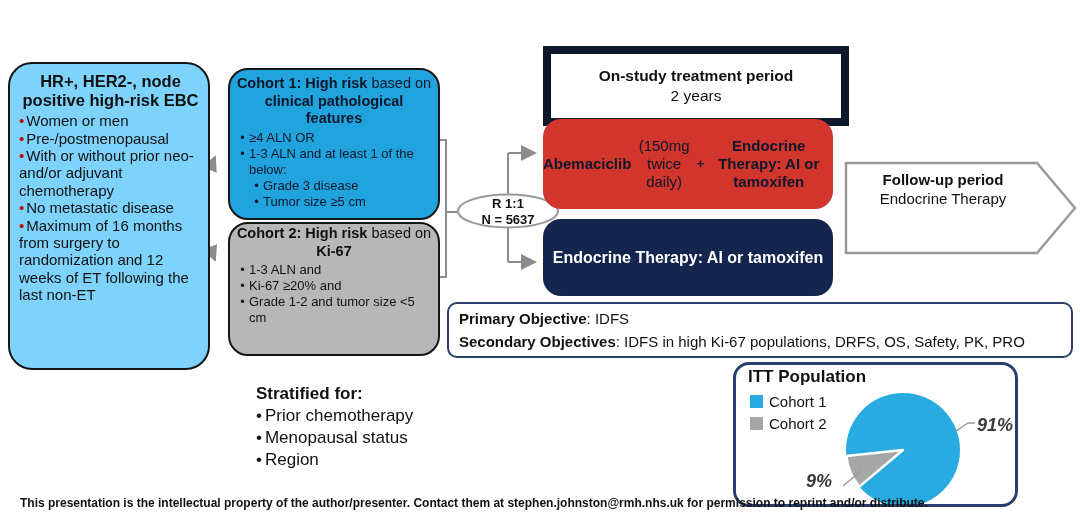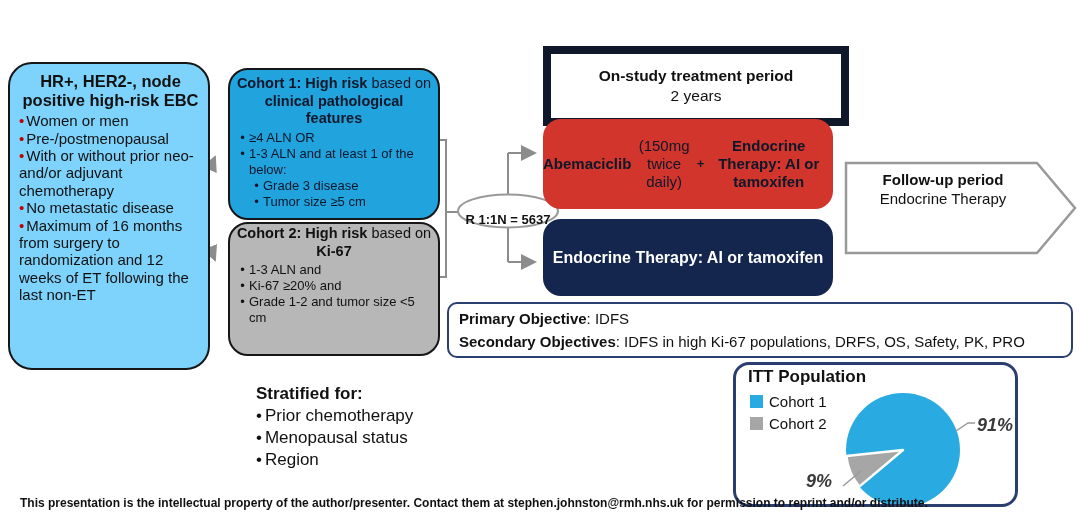--- a/index.html
+++ b/index.html
@@ -29,21 +29,21 @@
            display:flex;flex-direction:column;align-items:center;justify-content:center;
            font-size:15.5px;line-height:1.3;}
   
   .arm-abe{left:543px;top:119px;width:290px;height:90px;background:#D1352C;border-radius:18px;color:#0f172a;
            display:flex;align-items:center;justify-content:center;
            font-size:15px;line-height:1.22;text-align:center;}
   .arm-abe .plus{font-size:13px;line-height:1.1;}
   .arm-et{left:543px;top:219px;width:290px;height:77px;background:#14254E;border-radius:18px;color:#fff;
           display:flex;align-items:center;justify-content:center;font-weight:bold;font-size:16px;text-align:center;}
   
-  .rand{left:460px;top:196px;width:96px;height:32px;display:flex;flex-direction:row;align-items:flex-end;
+  .rand{left:460px;top:196px;width:96px;height:32px;display:flex;flex-direction:column;align-items:center;
         justify-content:center;font-size:13px;font-weight:bold;line-height:1.25;}
   
   .fup{left:858px;top:170px;width:170px;text-align:center;font-size:15px;line-height:1.28;}
   
   .obj{left:447px;top:302px;width:602px;height:44px;border:2.5px solid #2A3F6F;border-radius:10px;
        background:#fff;padding:4px 10px;font-size:15px;line-height:1.5;}
   
   .itt{left:733px;top:362px;width:279px;height:139px;border:3px solid #2A3F6F;border-radius:16px;background:transparent;}
   .itt-title{left:748px;top:367px;font-size:17px;font-weight:bold;}
   .legend{left:750px;top:393px;font-size:15px;}

